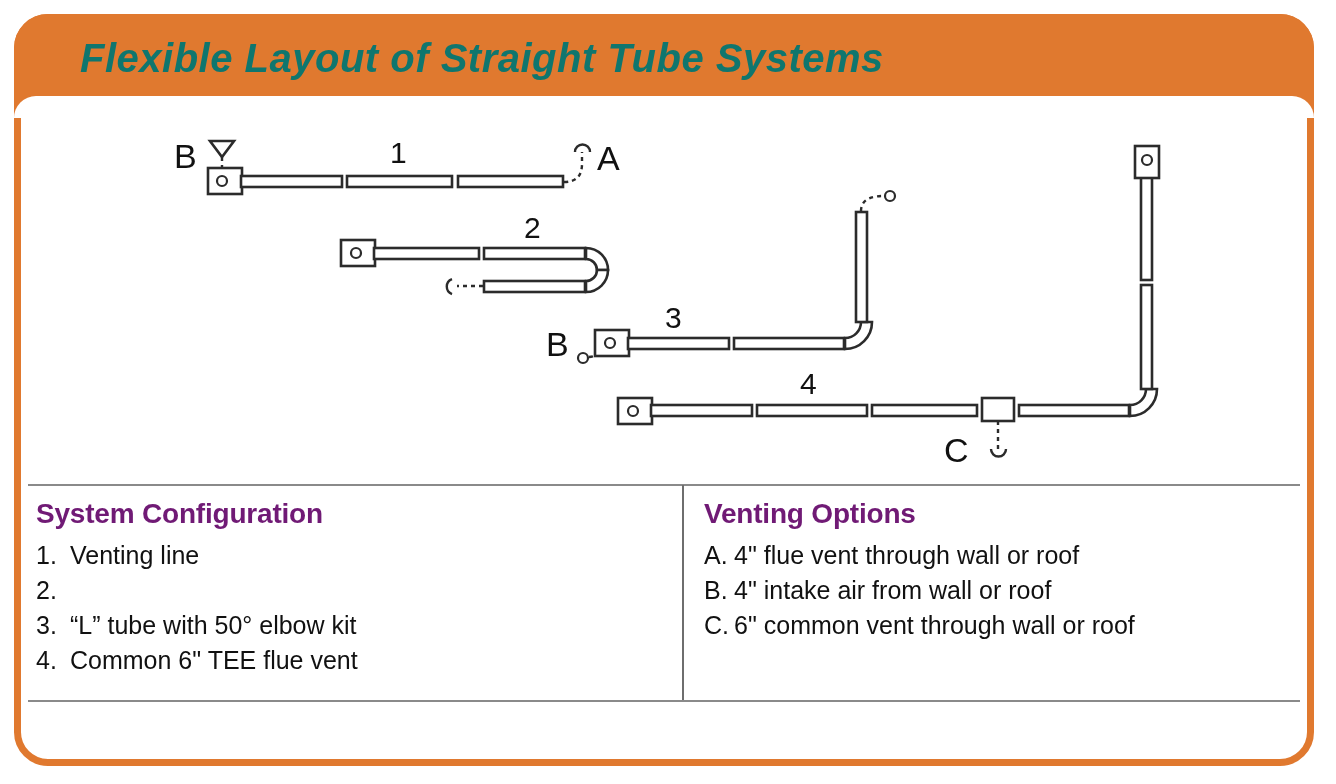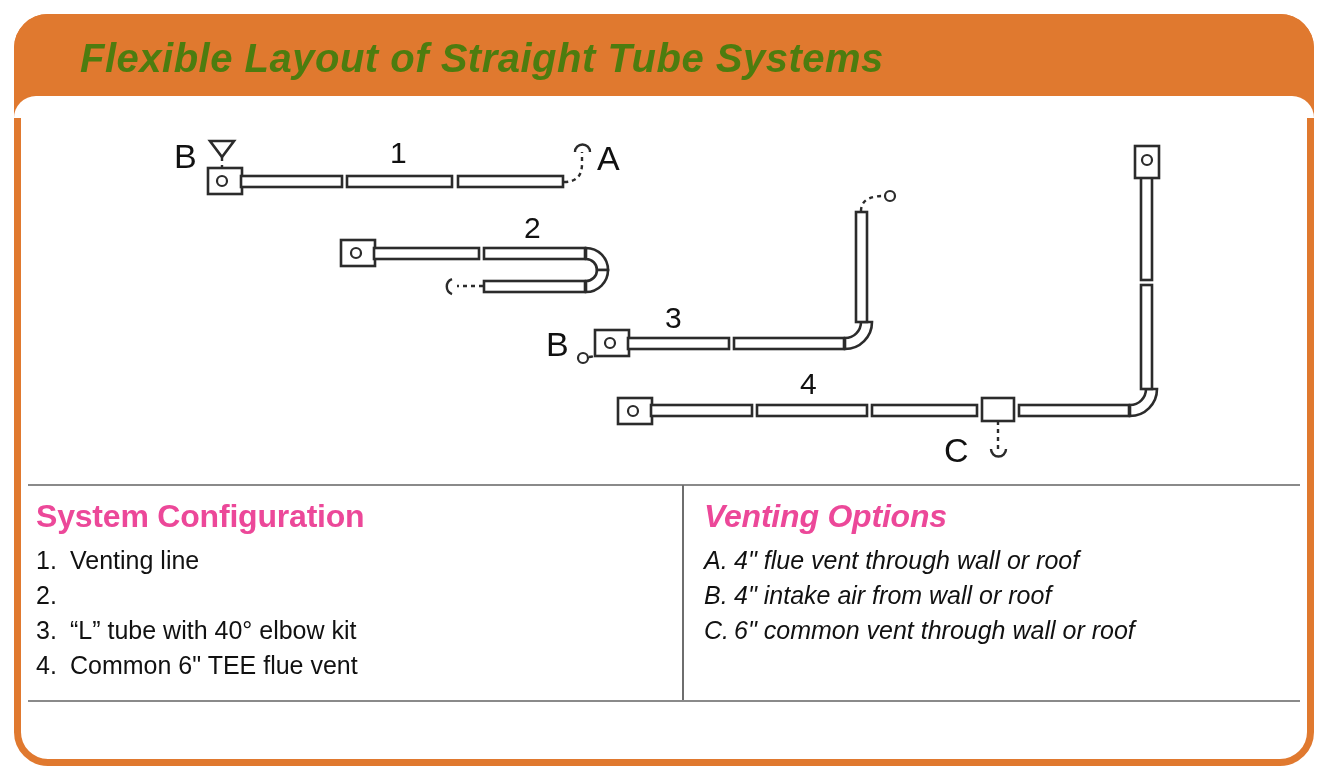--- a/index.html
+++ b/index.html
@@ -31,21 +31,21 @@
   .title-band::after{
     content:"";
     position:absolute;left:0;bottom:0;width:100%;height:22px;
     background:#ffffff;
     border-top-left-radius:22px;
     border-top-right-radius:22px;
   }
   .title-text{
     position:absolute;left:80px;top:36px;
     font-size:40px;font-style:italic;font-weight:bold;
-    color:#4d7c0f;letter-spacing:.5px;white-space:nowrap;
+    color:#0f766e;letter-spacing:.5px;white-space:nowrap;
     z-index:3;
   }
 
   
   .diagram{position:absolute;left:0;top:0;width:1336px;height:784px;}
 
   
   .legend{
     position:absolute;left:28px;top:484px;
     width:1272px;height:218px;
@@ -53,23 +53,23 @@
   .legend-hline{
     position:absolute;left:0;width:1272px;height:2px;background:#8a8a8a;
   }
   .legend-hline.top{top:0;}
   .legend-hline.bottom{top:216px;}
   .legend-vline{
     position:absolute;left:654px;top:1px;width:2px;height:215px;background:#6e6e6e;
   }
   .legend-col{position:absolute;top:14px;}
   .legend-col.left{left:8px;width:640px;}
-  .legend-col.right{left:676px;width:590px;font-style:italic;}
+  .legend-col.right{left:676px;width:590px;}
   .legend-head{
-    font-size:32px;font-weight:bold;color:#ec4899;margin:0 0 8px 0;letter-spacing:-.2px;
+    font-size:28px;font-weight:bold;color:#701a75;margin:0 0 8px 0;letter-spacing:-.2px;
   }
   .legend-item{
     font-size:25px;color:#111;line-height:1.40;white-space:nowrap;
     display:flex;
   }
   .legend-item .mk{display:inline-block;min-width:34px;}
   .legend-col.right .legend-item .mk{min-width:30px;}
 </style>
 </head>
 <body>
@@ -182,21 +182,21 @@
       <div class="legend-head">System Configuration</div>
       <div class="legend-item">
         <span class="mk">1.</span>
         <span>Venting line</span>
       </div>
       <div class="legend-item">
         <span class="mk">2.</span>
       </div>
       <div class="legend-item">
         <span class="mk">3.</span>
-        <span>“L” tube with 40° elbow kit</span>
+        <span>“L” tube with 50° elbow kit</span>
       </div>
       <div class="legend-item">
         <span class="mk">4.</span>
         <span>Common 6" TEE flue vent</span>
       </div>
     </div>
 
     <div class="legend-col right">
       <div class="legend-head">Venting Options</div>
       <div class="legend-item">

